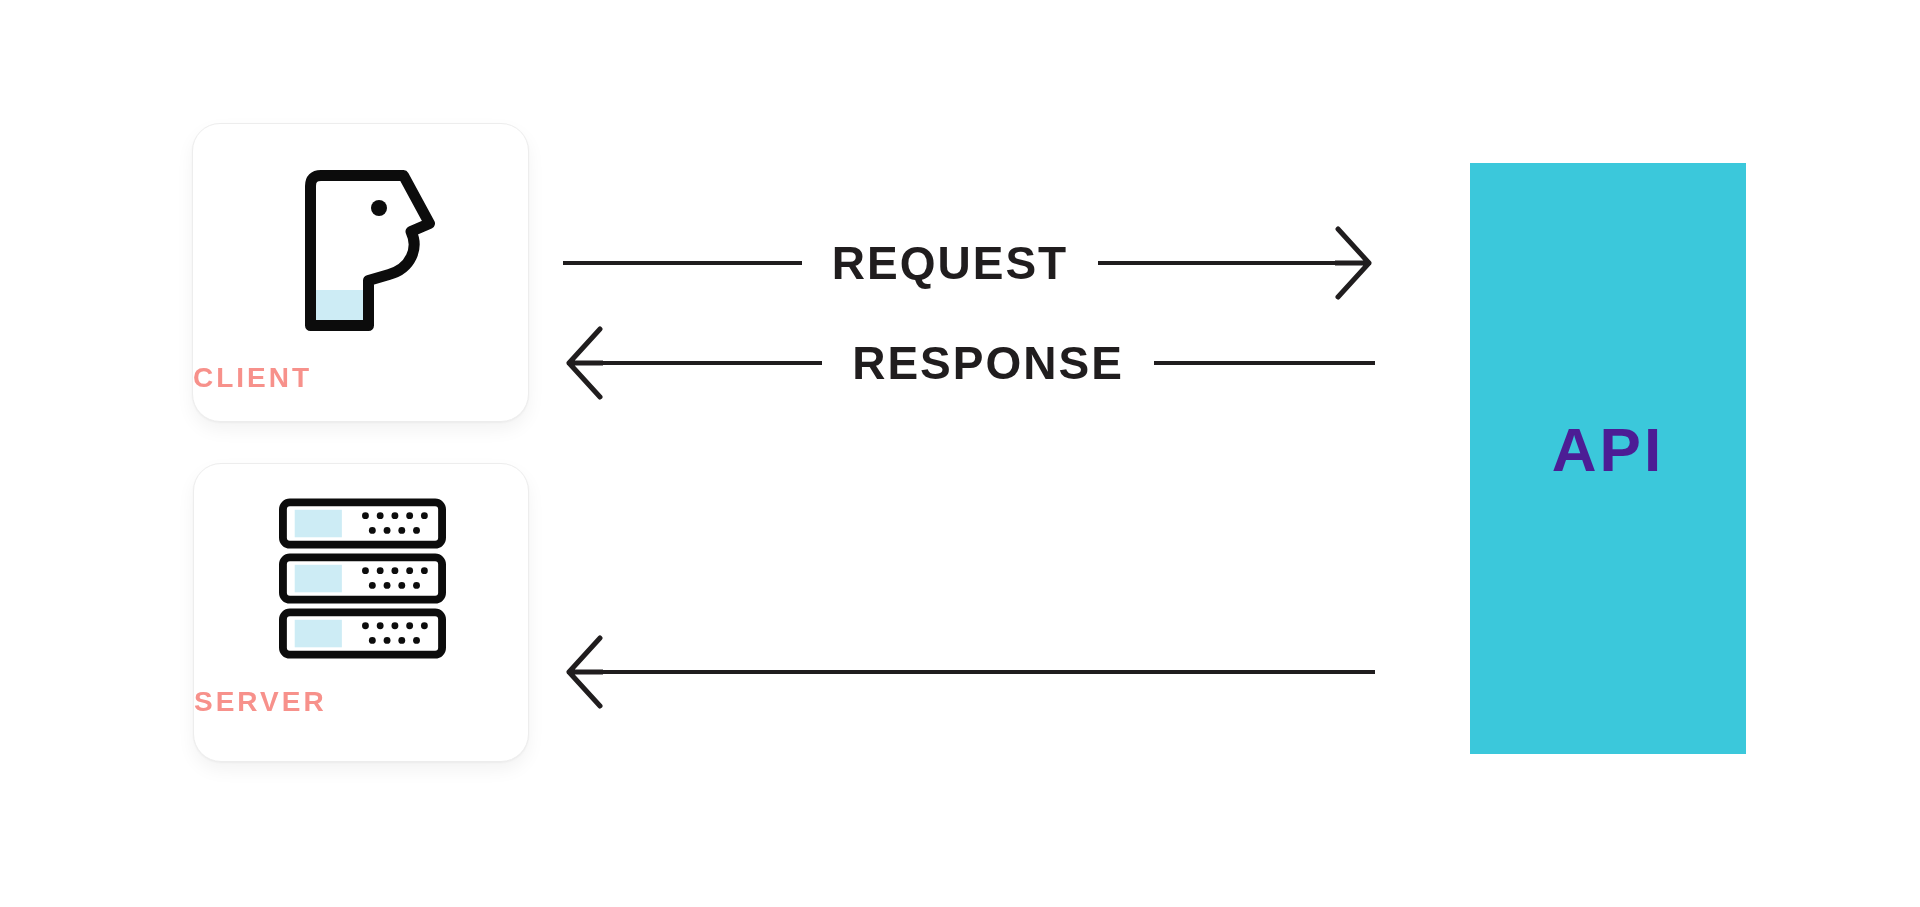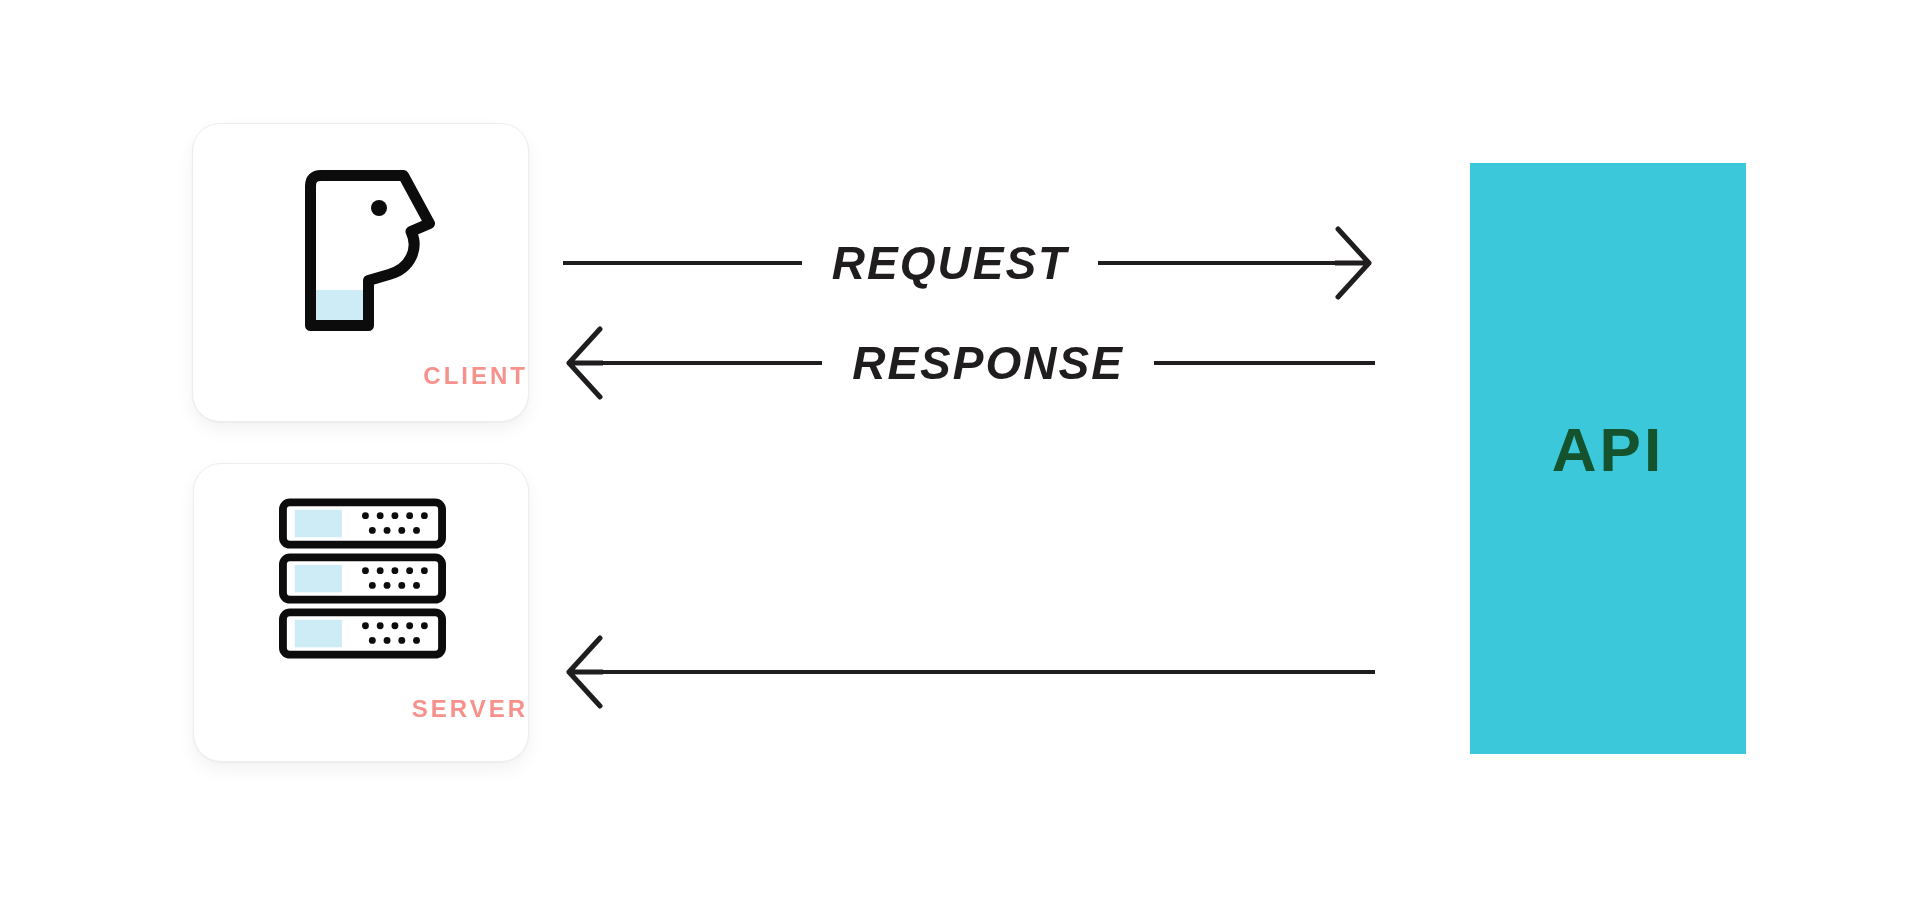--- a/index.html
+++ b/index.html
@@ -4,35 +4,35 @@
 <style>
   html,body{margin:0;padding:0;}
   body{font-family:"Liberation Sans",sans-serif;background:#fff;}
   .canvas{position:relative;width:1920px;height:907px;background:#fff;overflow:hidden;}
 
   
   .card{position:absolute;background:#fff;border:1px solid #ededed;border-radius:28px;
         box-shadow:0 1px 2px rgba(0,0,0,.04),0 8px 18px rgba(0,0,0,.05);}
   .card-client{left:192px;top:123px;width:335px;height:297px;}
   .card-server{left:193px;top:463px;width:334px;height:297px;}
-  .card-label{position:absolute;width:100%;text-align:right;font-weight:700;
-              font-size:24px;letter-spacing:3px;color:var(--coral,#f7918b);}
+  .card-label{position:absolute;width:100%;text-align:left;font-weight:700;
+              font-size:28px;letter-spacing:3px;color:var(--coral,#f7918b);}
   .card-client .card-label{top:238px;}
-  .card-server .card-label{top:231px;}
+  .card-server .card-label{top:222px;}
   .card-icon{position:absolute;}
   .face-icon{left:112px;top:46px;}
   .rack-icon{left:85px;top:34px;}
 
   
   .api-block{position:absolute;left:1470px;top:163px;width:276px;height:591px;
              background:var(--accent-teal,#3bc8db);display:flex;align-items:center;justify-content:center;}
-  .api-label{color:#14532d;font-weight:700;font-size:62px;letter-spacing:3px;margin-top:-18px;}
+  .api-label{color:#4c1d95;font-weight:700;font-size:62px;letter-spacing:3px;margin-top:-18px;}
 
   
-  .arrow-row{position:absolute;left:563px;width:812px;height:80px;display:flex;align-items:center;font-style:italic;}
+  .arrow-row{position:absolute;left:563px;width:812px;height:80px;display:flex;align-items:center;}
   .arrow-request{top:223px;}
   .arrow-response{top:323px;justify-content:center;}
   .arrow-data{top:632px;}
   .a-line{flex:1;height:4px;background:var(--line-dark,#201d1e);}
   .a-label{font-weight:700;font-size:46px;letter-spacing:2px;color:var(--line-dark,#201d1e);
            margin:0 30px;white-space:nowrap;}
   .chev{flex:none;display:block;}
 </style>
 </head>
 <body>

